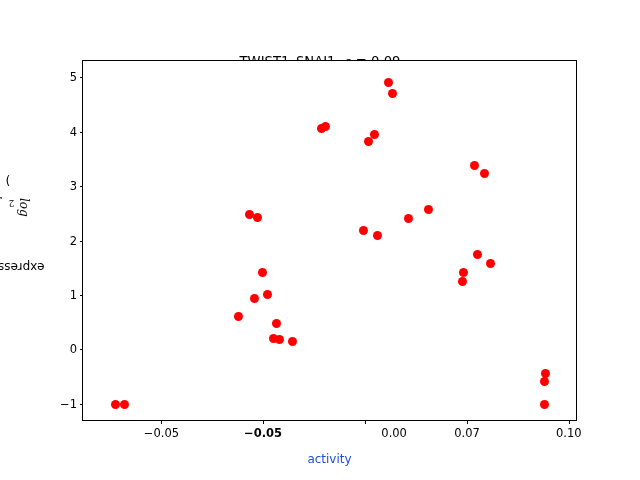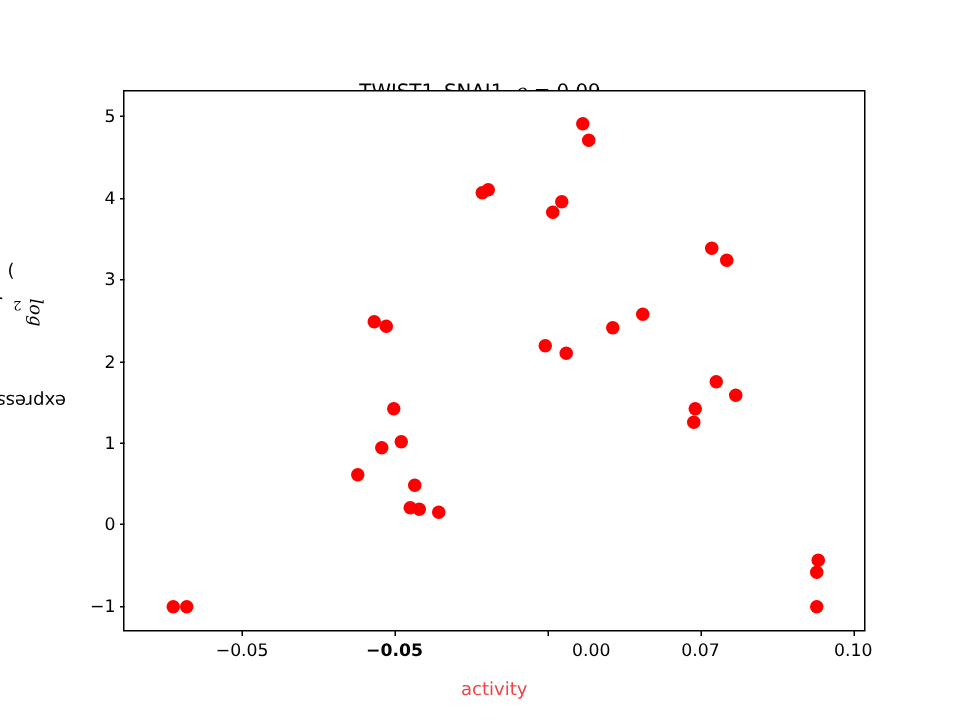--- a/index.html
+++ b/index.html
@@ -97,21 +97,21 @@
     text-align: right;
   }
   
   #xlabel {
     position: absolute;
     left: 82px;
     top: 452px;
     width: 495px;
     text-align: center;
     font-size: 12px;
-    color: #ef4444;
+    color: #1d4ed8;
   }
   #ylabel {
     position: absolute;
     left: 0px;
     top: 60px;
     height: 361px;
     width: 18px;
     display: flex;
     align-items: center;
     justify-content: center;

